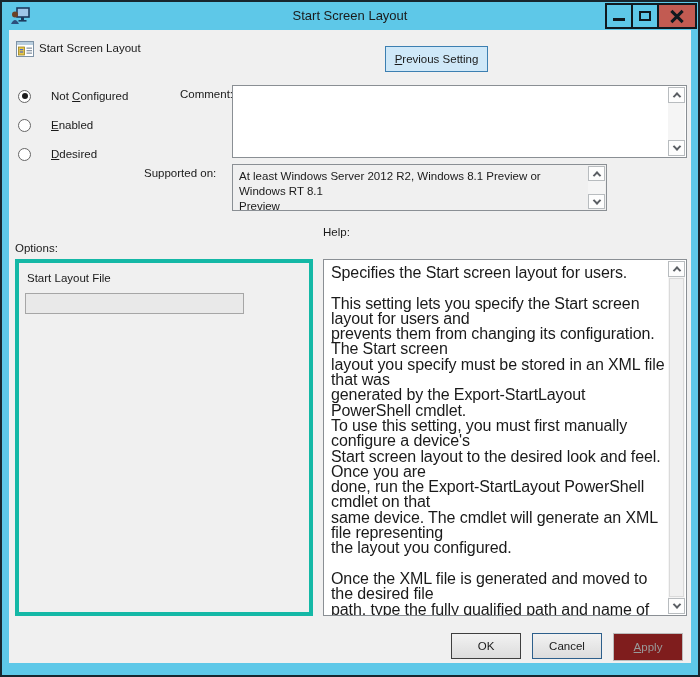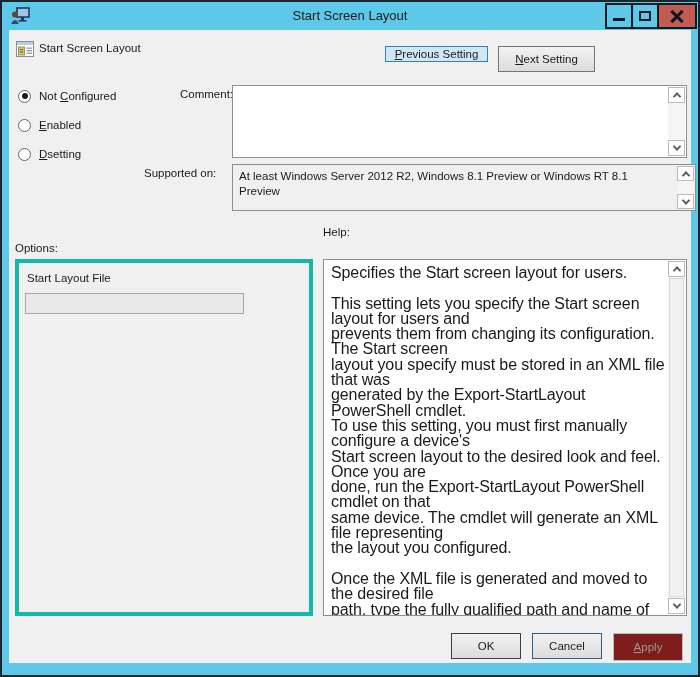--- a/index.html
+++ b/index.html
@@ -25,33 +25,33 @@
   .glyph-x::after { transform:rotate(-45deg); }
   
   .content { position:absolute; left:7px; right:7px; top:28px; bottom:12px; background:#f0f0f0; }
   .hdr-icon { position:absolute; left:7px; top:11px; width:18px; height:16px; }
   .hdr-title { position:absolute; left:30px; top:12px; font-size:11.5px; }
   .btn {
     border:1px solid #757575; background:linear-gradient(#f2f2f2,#dcdcdc);
     font-family:"Liberation Sans", sans-serif; font-size:11.5px; color:#1a1a1a;
     display:flex; align-items:center; justify-content:center; cursor:default;
   }
-  .btn-prev { position:absolute; left:376px; top:16px; width:103px; height:16px;
+  .btn-prev { position:absolute; left:376px; top:16px; width:103px; height:26px;
     background:#cfe8f8; border:1px solid #3c7fb1; }
   .btn-next { position:absolute; left:489px; top:16px; width:97px; height:26px; }
   .key { text-decoration:underline; }
   
-  .radio-row { position:absolute; left:9px; height:16px; display:flex; align-items:center; }
+  .radio-row { position:absolute; left:9px; height:16px; display:flex; align-items:center;gap:12px; }
   .radio-circle { width:13px; height:13px; border:1px solid #666; border-radius:50%; background:#fff; margin-right:8px; position:relative; }
   .radio-row.checked .radio-circle::after { content:""; position:absolute; left:2.5px; top:2.5px; width:6px; height:6px; border-radius:50%; background:#1c1c1c; }
   
   .lbl { position:absolute; font-size:11.5px; color:#1a1a1a; }
   
   .comment-box { position:absolute; left:223px; top:55px; width:455px; height:73px; background:#fff; border:1px solid #8a8f94; }
-  .supported-box { position:absolute; left:223px; top:134px; width:464px; height:47px; background:#f0f0f0; border:1px solid #8a8f94; }
+  .supported-box { position:absolute; left:223px; top:134px; width:375px; height:47px; background:#f0f0f0; border:1px solid #8a8f94; }
   .supported-text { position:absolute; left:6px; top:4px; right:22px; white-space:pre-wrap; line-height:15px; color:#1a1a1a; }
   textarea.comment-input { position:absolute; left:1px; top:1px; width:434px; height:69px; border:none; resize:none; background:#fff; outline:none; font-family:"Liberation Sans",sans-serif; font-size:11.5px; }
   
   .vscroll { position:absolute; right:1px; top:1px; bottom:1px; width:17px; background:#f5f5f5; }
   .sb-btn { position:absolute; left:0; width:17px; height:16px; background:#fdfdfd; border:1px solid #b8bcbf; display:flex; align-items:center; justify-content:center; }
   .sb-up { top:0; } .sb-down { bottom:0; }
   .chev { width:6px; height:6px; border-left:2px solid #5a5e63; border-top:2px solid #5a5e63; }
   .chev-up { transform:rotate(45deg) translate(1px,1px); }
   .chev-down { transform:rotate(225deg) translate(1px,1px); }
   .sb-thumb { position:absolute; left:1px; right:1px; top:17px; bottom:17px; background:#f0f0f0; border:1px solid #dadada; }
@@ -104,35 +104,32 @@
       <rect x="3.8" y="10.4" width="3.4" height="1.2" fill="#4b68c8"></rect>
       <rect x="10.5" y="6.5" width="5.5" height="1.3" fill="#8a98a6"></rect>
       <rect x="10.5" y="9" width="5.5" height="1.3" fill="#8a98a6"></rect>
       <rect x="10.5" y="11.5" width="5.5" height="1.3" fill="#8a98a6"></rect>
     </svg>
     <div class="hdr-title">Start Screen Layout</div>
 
     <button class="btn btn-prev">
       <span><span class="key">P</span><span>revious Setting</span></span>
     </button>
-    <button class="btn btn-next">
-      <span><span class="key">N</span><span>ext Setting</span></span>
-    </button>
 
     <div class="radio-row checked" style="top:58px;">
       <span class="radio-circle"></span>
       <span><span>Not </span><span class="key">C</span><span>onfigured</span></span>
     </div>
     <div class="radio-row" style="top:87px;">
       <span class="radio-circle"></span>
       <span><span></span><span class="key">E</span><span>nabled</span></span>
     </div>
     <div class="radio-row" style="top:116px;">
       <span class="radio-circle"></span>
-      <span><span></span><span class="key">D</span><span>setting</span></span>
+      <span><span></span><span class="key">D</span><span>desired</span></span>
     </div>
 
     <div class="lbl" style="left:135px; top:58px;margin-left:36px;">Comment:</div>
     <div class="comment-box">
       <textarea class="comment-input" style=""></textarea>
       <div class="vscroll">
         <div class="sb-btn sb-up">
             <span class="chev chev-up"></span>
           </div>
         <div class="sb-btn sb-down">

